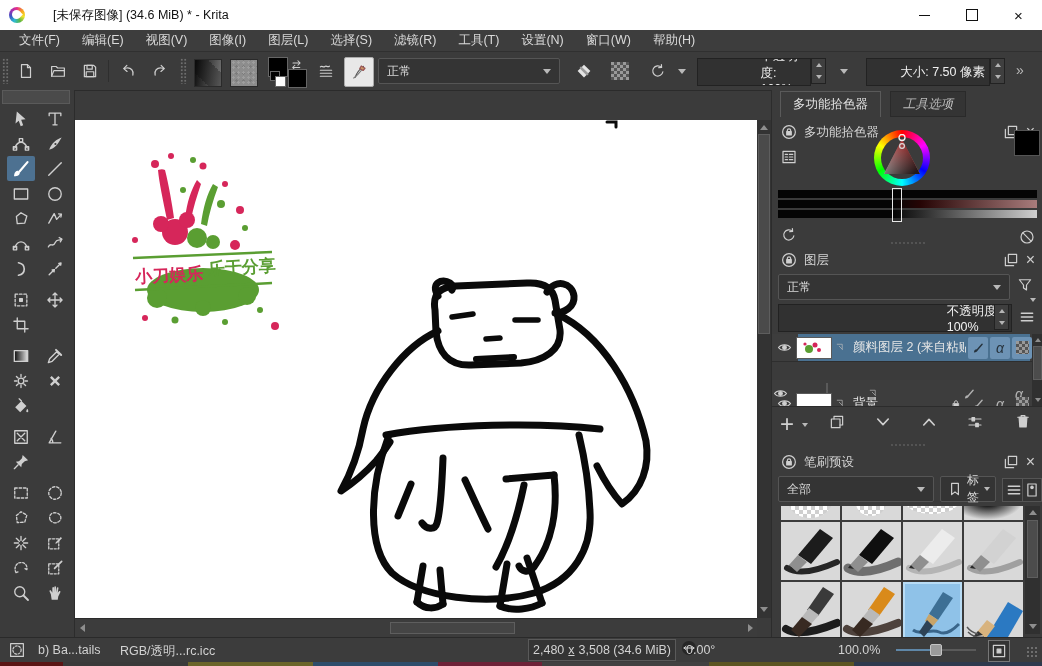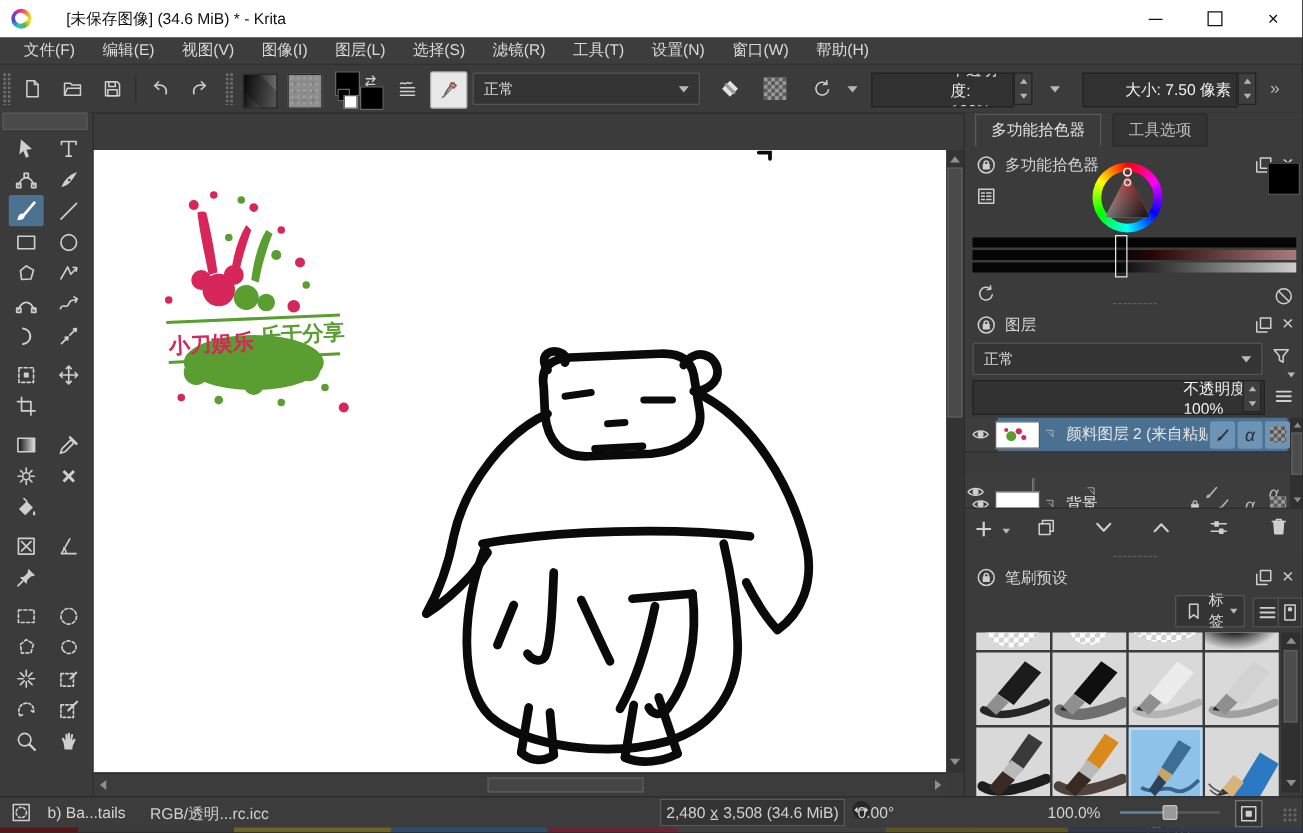--- a/index.html
+++ b/index.html
@@ -57,21 +57,21 @@
   .tri-dn{width:0;height:0;border-left:4px solid transparent;border-right:4px solid transparent;border-top:5px solid #8e8e8e;}
   .tri-lf{width:0;height:0;border-top:4px solid transparent;border-bottom:4px solid transparent;border-right:5px solid #8e8e8e;}
   .tri-rt{width:0;height:0;border-top:4px solid transparent;border-bottom:4px solid transparent;border-left:5px solid #8e8e8e;}
   #vthumb{position:absolute;left:1px;width:12px;top:14px;height:200px;background:#4a4a4a;border:1px solid #5e5e5e;box-sizing:border-box;}
   #hscroll{left:75px;top:618px;width:682px;height:19px;background:#3c3c3c;border-top:1px solid #2b2b2b;box-sizing:border-box;}
   #hthumb{position:absolute;left:315px;top:3px;width:125px;height:12px;background:#454545;border:1px solid #5e5e5e;box-sizing:border-box;}
   
   #rightpanel{left:771px;top:90px;width:271px;height:547px;background:#3b3b3b;border-left:1px solid #2c2c2c;box-sizing:border-box;}
   .ptab{position:absolute;top:1px;height:26px;display:flex;align-items:center;padding:0 12px;font-size:12.5px;box-sizing:border-box;}
   .ptab.on{background:#3b3b3b;border:1px solid #5a5a5a;border-bottom:none;color:#e2e2e2;}
-  .ptab.off{background:#343434;border:1px solid #2a2a2a;color:#bdbdbd;}
+  .ptab.off{background:#343434;border:1px solid #2a2a2a;color:#bdbdbd;font-style:italic;}
   .dockhead{position:absolute;left:0;width:271px;height:24px;display:flex;align-items:center;gap:6px;padding:0 8px;box-sizing:border-box;color:#d4d4d4;}
   .dockhead .ttl{font-size:12.5px;}
   .dockhead .spacer{flex:1;}
   .dots{position:absolute;left:0;width:271px;height:6px;display:flex;align-items:center;justify-content:center;}
   .dots i{width:36px;height:2px;background-image:radial-gradient(#767676 1px,transparent 1.2px);background-size:4px 2px;}
   .strip{position:absolute;left:6px;width:259px;height:8px;}
   .layerrow{position:absolute;left:0;width:260px;height:28px;background:#3d3d3d;border-bottom:1px solid #2e2e2e;display:flex;align-items:center;box-sizing:border-box;}
   .lsel{position:absolute;left:26px;right:2px;top:0;bottom:0;background:#4a7191;}
   .lname{font-size:12.5px;color:#e6e6e6;position:relative;z-index:2;margin-left:6px;flex:1;white-space:nowrap;overflow:hidden;}
   .lthumb{width:36px;height:22px;border:1px solid #5a5a5a;box-sizing:border-box;position:relative;z-index:2;background:#fff;}
@@ -1003,20 +1003,24 @@
       <span class="ic">
           <svg viewBox="0 0 24 24" width="18" height="18" style="color:#cfcfcf">
             <g stroke="#cfcfcf" fill="none" stroke-width="1.6" stroke-linecap="round" stroke-linejoin="round">
               <rect x="8.5" y="4.5" width="11" height="11"></rect>
               <path d="M4.5 8.5 V19.5 H15.5"></path>
             </g>
           </svg>
         </span>
       <span style="font-size:16px;color:#cfcfcf">×</span>
     </div>
+    <span class="ddown a" style="left:6px;top:386px;width:156px;height:26px">
+      <span>全部</span>
+      <span class="dar" style="margin-left:auto"></span>
+    </span>
     <span class="ddown a" style="left:168px;top:386px;width:56px;height:26px;padding:0 5px">
       <span class="ic">
           <svg viewBox="0 0 24 24" width="18" height="18" style="color:#cfcfcf">
             <g stroke="#cfcfcf" fill="none" stroke-width="1.6" stroke-linecap="round" stroke-linejoin="round">
               <path d="M7.5 4.5 H16.5 V19.5 L12 15.8 L7.5 19.5 Z"></path>
             </g>
           </svg>
         </span>
       <span style="margin-left:3px">标签</span>
       <span class="dar" style="margin-left:3px;border-left-width:3px;border-right-width:3px;border-top-width:4px"></span>

